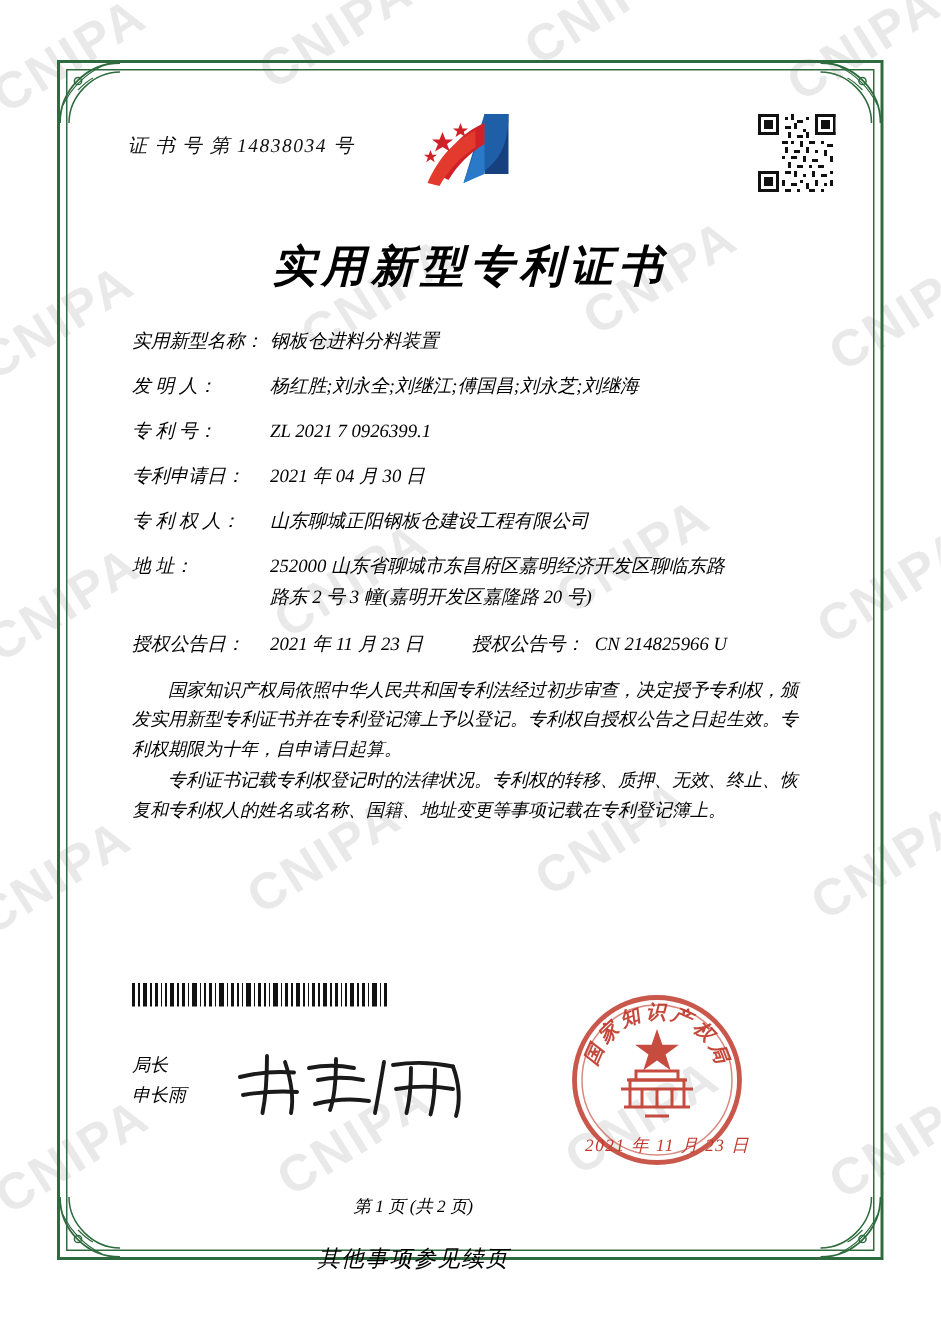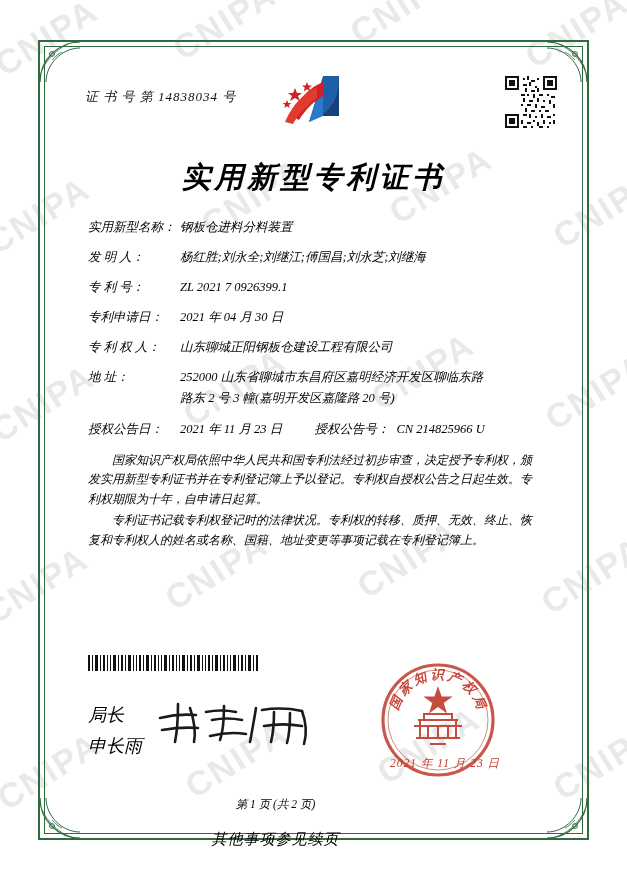--- a/index.html
+++ b/index.html
@@ -159,21 +159,21 @@
     left:88px;top:655px;
     width:170px;height:16px;
     z-index:2;
   }
   .barcode svg{display:block;}
 
   
   .sign{
     position:absolute;
     left:88px;top:700px;
-    font-size:18px;
+    font-size:12px;
     line-height:1.7;
     z-index:2;
   }
   .sign-script{
     position:absolute;
     left:150px;top:698px;
     width:180px;height:50px;
     z-index:3;
   }
 

